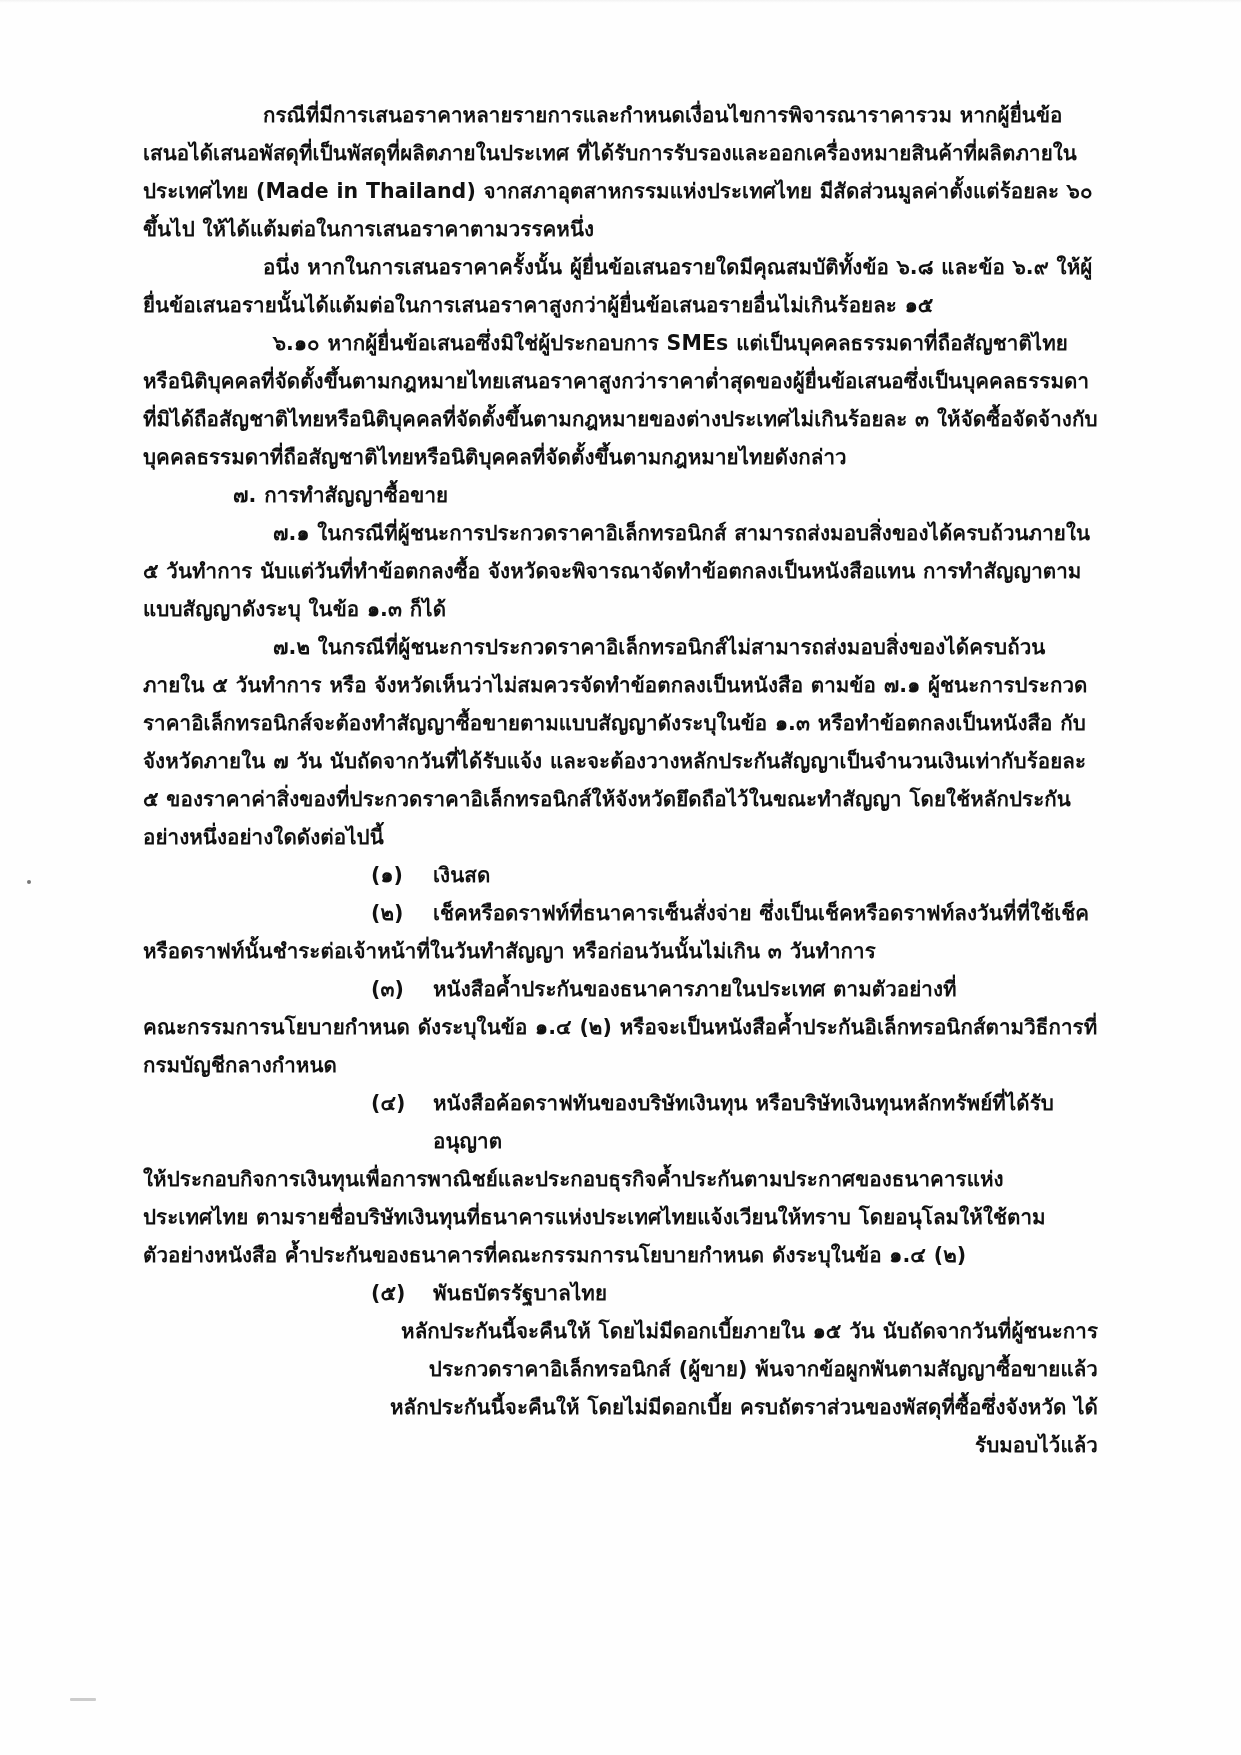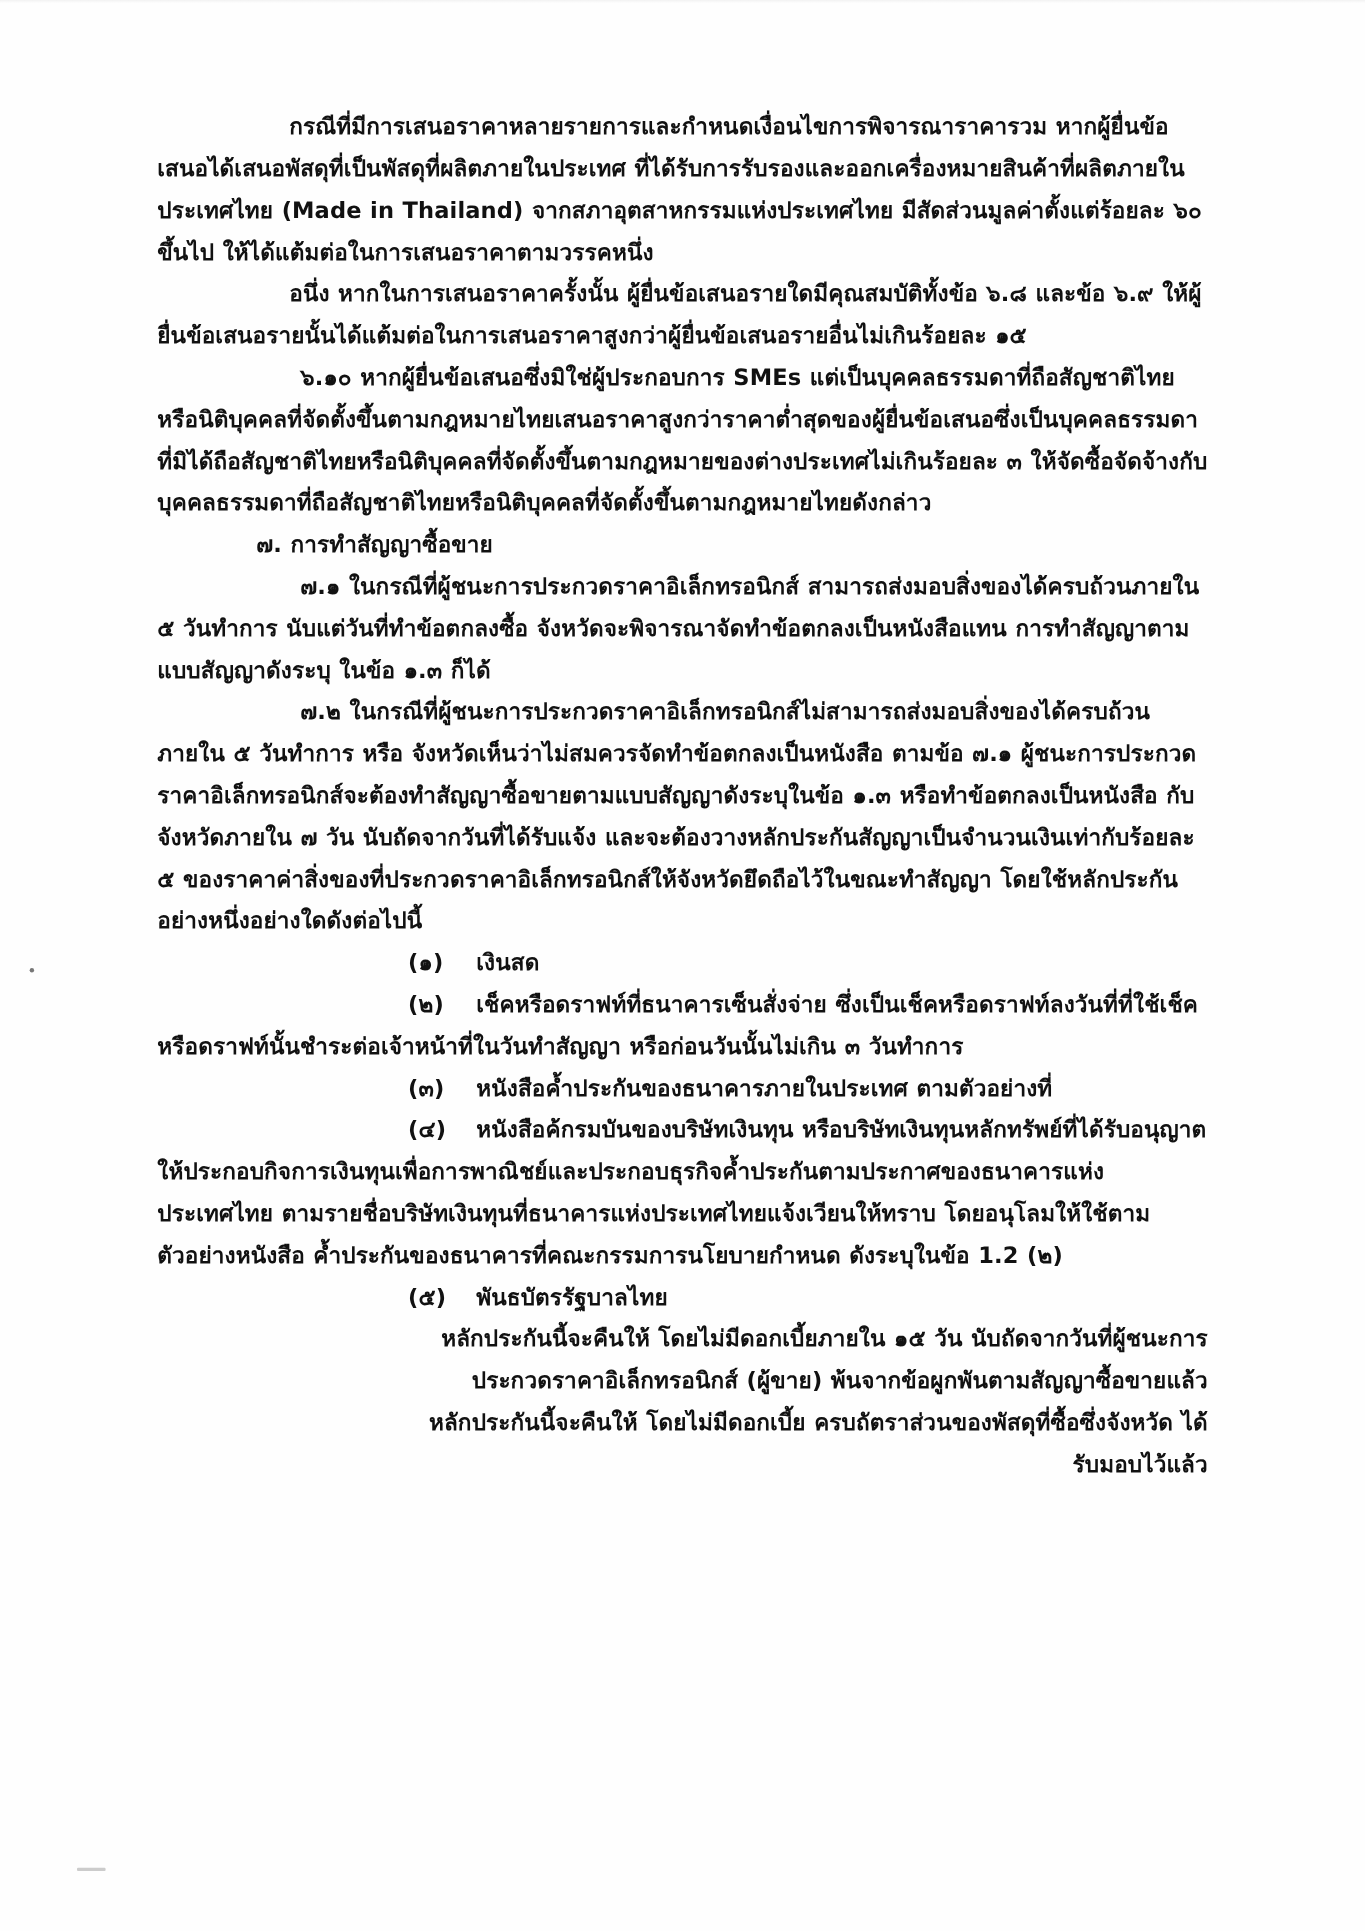--- a/index.html
+++ b/index.html
@@ -129,26 +129,27 @@
     <p class="block list-line">
       <span class="num">(๒)</span>
       <span class="txt">เช็คหรือดราฟท์ที่ธนาคารเซ็นสั่งจ่าย ซึ่งเป็นเช็คหรือดราฟท์ลงวันที่ที่ใช้เช็ค</span>
     </p>
     <p class="block list-cont">หรือดราฟท์นั้นชำระต่อเจ้าหน้าที่ในวันทำสัญญา หรือก่อนวันนั้นไม่เกิน ๓ วันทำการ</p>
 
     <p class="block list-line">
       <span class="num">(๓)</span>
       <span class="txt">หนังสือค้ำประกันของธนาคารภายในประเทศ ตามตัวอย่างที่</span>
     </p>
+    <p class="block list-cont">คณะกรรมการนโยบายกำหนด ดังระบุในข้อ ๑.๔ (๒) หรือจะเป็นหนังสือค้ำประกันอิเล็กทรอนิกส์ตามวิธีการที่กรมบัญชีกลางกำหนด</p>
 
     <p class="block list-line">
       <span class="num">(๔)</span>
-      <span class="txt">หนังสือค้กรมบันของบริษัทเงินทุน หรือบริษัทเงินทุนหลักทรัพย์ที่ได้รับอนุญาต</span>
+      <span class="txt">หนังสือค้อดราฟทันของบริษัทเงินทุน หรือบริษัทเงินทุนหลักทรัพย์ที่ได้รับอนุญาต</span>
     </p>
-    <p class="block list-cont">ให้ประกอบกิจการเงินทุนเพื่อการพาณิชย์และประกอบธุรกิจค้ำประกันตามประกาศของธนาคารแห่งประเทศไทย ตามรายชื่อบริษัทเงินทุนที่ธนาคารแห่งประเทศไทยแจ้งเวียนให้ทราบ โดยอนุโลมให้ใช้ตามตัวอย่างหนังสือ ค้ำประกันของธนาคารที่คณะกรรมการนโยบายกำหนด ดังระบุในข้อ 1.2 (๒)</p>
+    <p class="block list-cont">ให้ประกอบกิจการเงินทุนเพื่อการพาณิชย์และประกอบธุรกิจค้ำประกันตามประกาศของธนาคารแห่งประเทศไทย ตามรายชื่อบริษัทเงินทุนที่ธนาคารแห่งประเทศไทยแจ้งเวียนให้ทราบ โดยอนุโลมให้ใช้ตามตัวอย่างหนังสือ ค้ำประกันของธนาคารที่คณะกรรมการนโยบายกำหนด ดังระบุในข้อ ๑.๔ (๒)</p>
 
     <p class="block list-line">
       <span class="num">(๕)</span>
       <span class="txt">พันธบัตรรัฐบาลไทย</span>
     </p>
 
     <p class="block sub-indent">หลักประกันนี้จะคืนให้ โดยไม่มีดอกเบี้ยภายใน ๑๕ วัน นับถัดจากวันที่ผู้ชนะการประกวดราคาอิเล็กทรอนิกส์ (ผู้ขาย) พ้นจากข้อผูกพันตามสัญญาซื้อขายแล้ว</p>
 
     <p class="block sub-indent">หลักประกันนี้จะคืนให้ โดยไม่มีดอกเบี้ย ครบถัตราส่วนของพัสดุที่ซื้อซึ่งจังหวัด ได้รับมอบไว้แล้ว</p>
 

